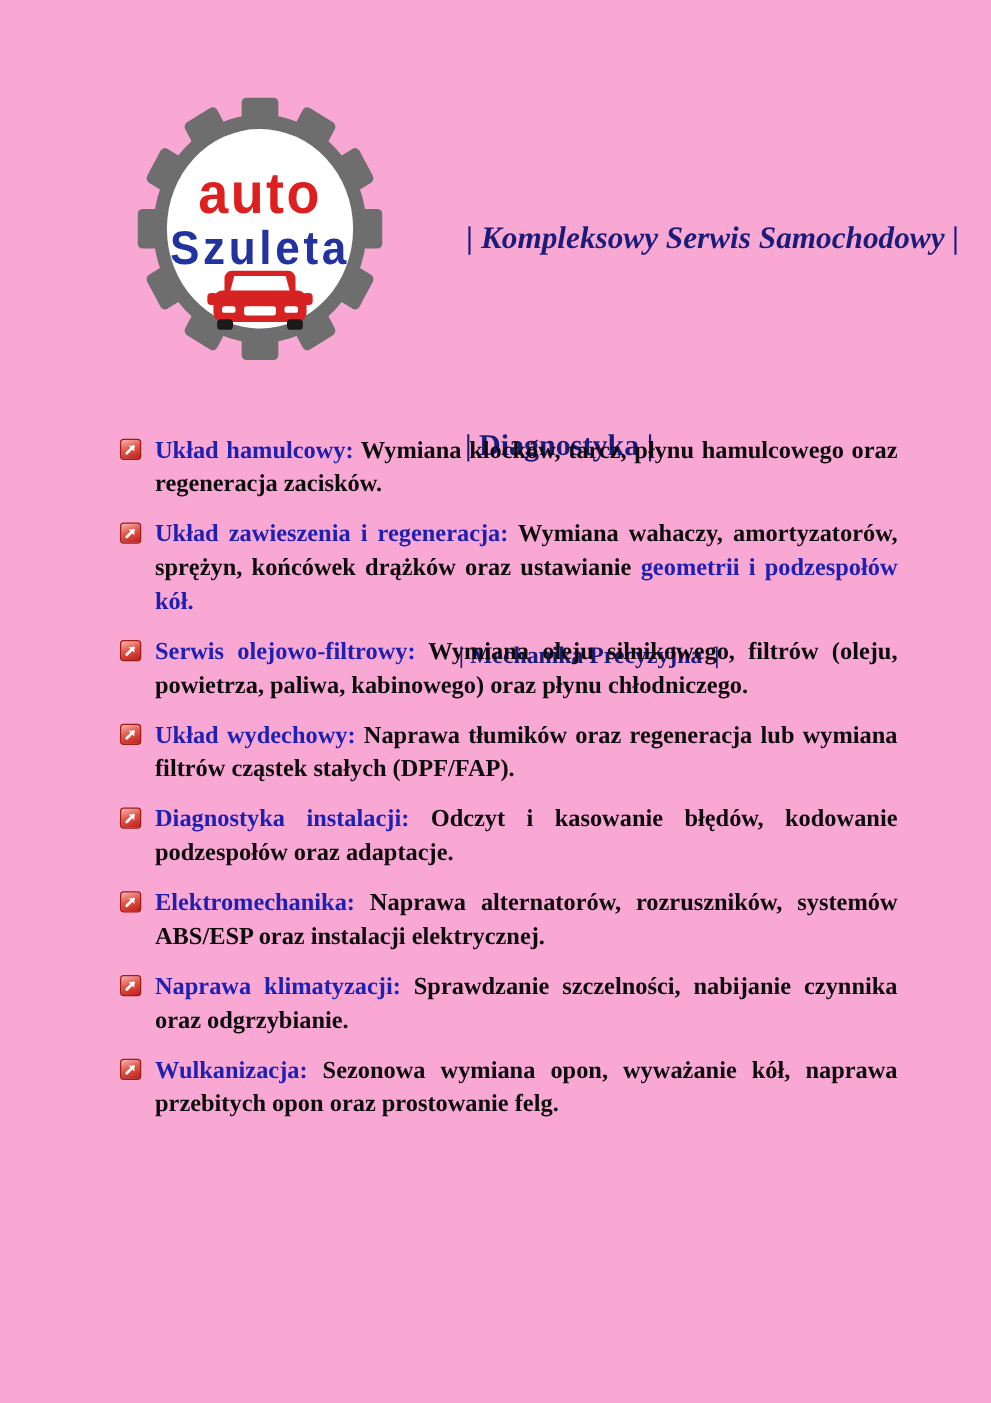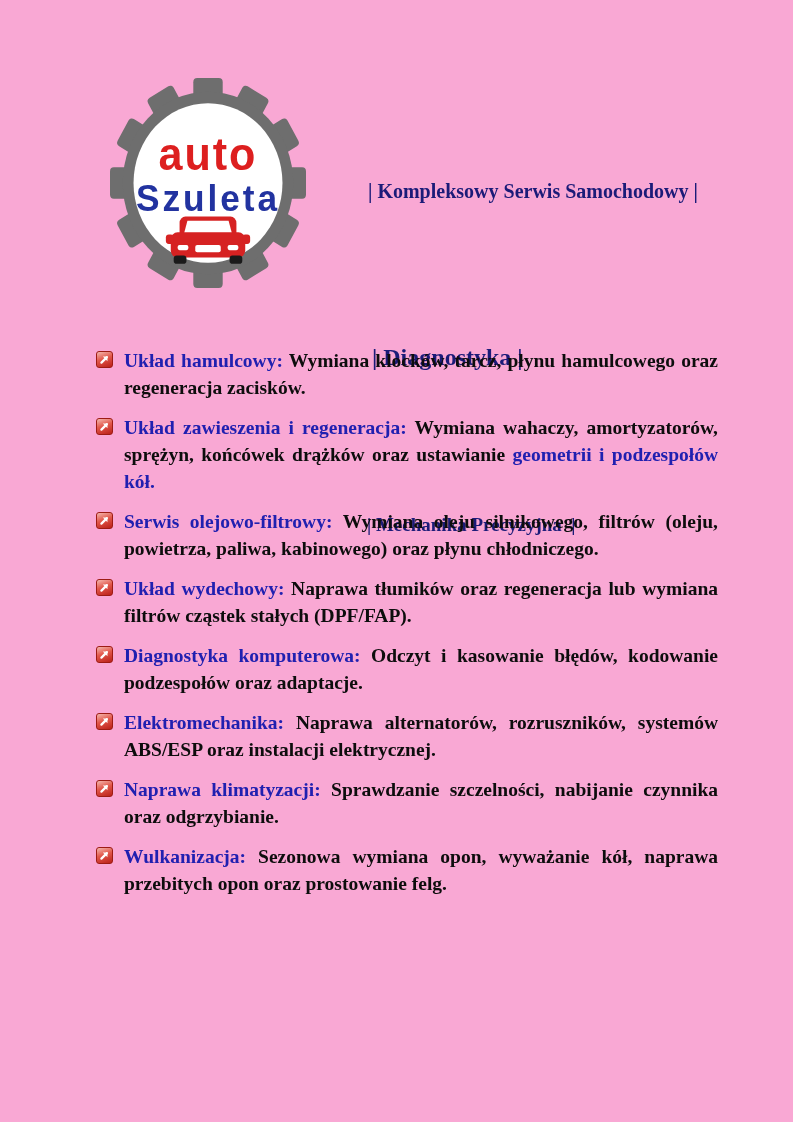--- a/index.html
+++ b/index.html
@@ -17,21 +17,21 @@
 
   
   .header-lines{
     position:absolute;left:348px;top:110px;width:420px;
     font-family:"Liberation Serif", serif;
     font-weight:bold;
     color:var(--navy,#1b1b78);
     white-space:pre;
   }
   .header-line{line-height:30px;}
-  .header-line:nth-child(1){font-size:20px;margin-bottom:22px;}
+  .header-line:nth-child(1){font-size:25px;margin-bottom:22px;font-style:italic;}
   .header-line:nth-child(2){font-size:24px;margin-bottom:24px;}
   .header-line:nth-child(3){font-size:19px;}
 
   
   .services-list{
     position:absolute;left:96px;top:347px;width:622px;
   }
   .service-item{
     display:flex;
     align-items:flex-start;
@@ -158,21 +158,21 @@
     <span class="service-text"><span class="service-lead">Układ wydechowy:</span><span> Naprawa tłumików oraz regeneracja lub wymiana filtrów cząstek stałych (DPF/FAP).</span></span>
   </div>
 
   <div class="service-item">
     <span class="bullet">
       <svg viewBox="0 0 12 12">
         <path d="M2.6 9.4 L8.6 3.4" stroke="#ffffff" stroke-width="2.4" stroke-linecap="round" fill="none"></path>
         <path d="M4.2 2.8 L9.2 2.8 L9.2 7.8 Z" fill="#ffffff"></path>
       </svg>
     </span>
-    <span class="service-text"><span class="service-lead">Diagnostyka komputerowa:</span><span> Odczyt i kasowanie błędów, kodowanie podzespołów oraz adaptacje.</span></span>
+    <span class="service-text"><span class="service-lead">Diagnostyka instalacji:</span><span> Odczyt i kasowanie błędów, kodowanie podzespołów oraz adaptacje.</span></span>
   </div>
 
   <div class="service-item">
     <span class="bullet">
       <svg viewBox="0 0 12 12">
         <path d="M2.6 9.4 L8.6 3.4" stroke="#ffffff" stroke-width="2.4" stroke-linecap="round" fill="none"></path>
         <path d="M4.2 2.8 L9.2 2.8 L9.2 7.8 Z" fill="#ffffff"></path>
       </svg>
     </span>
     <span class="service-text"><span class="service-lead">Elektromechanika:</span><span> Naprawa alternatorów, rozruszników, systemów ABS/ESP oraz instalacji elektrycznej.</span></span>

